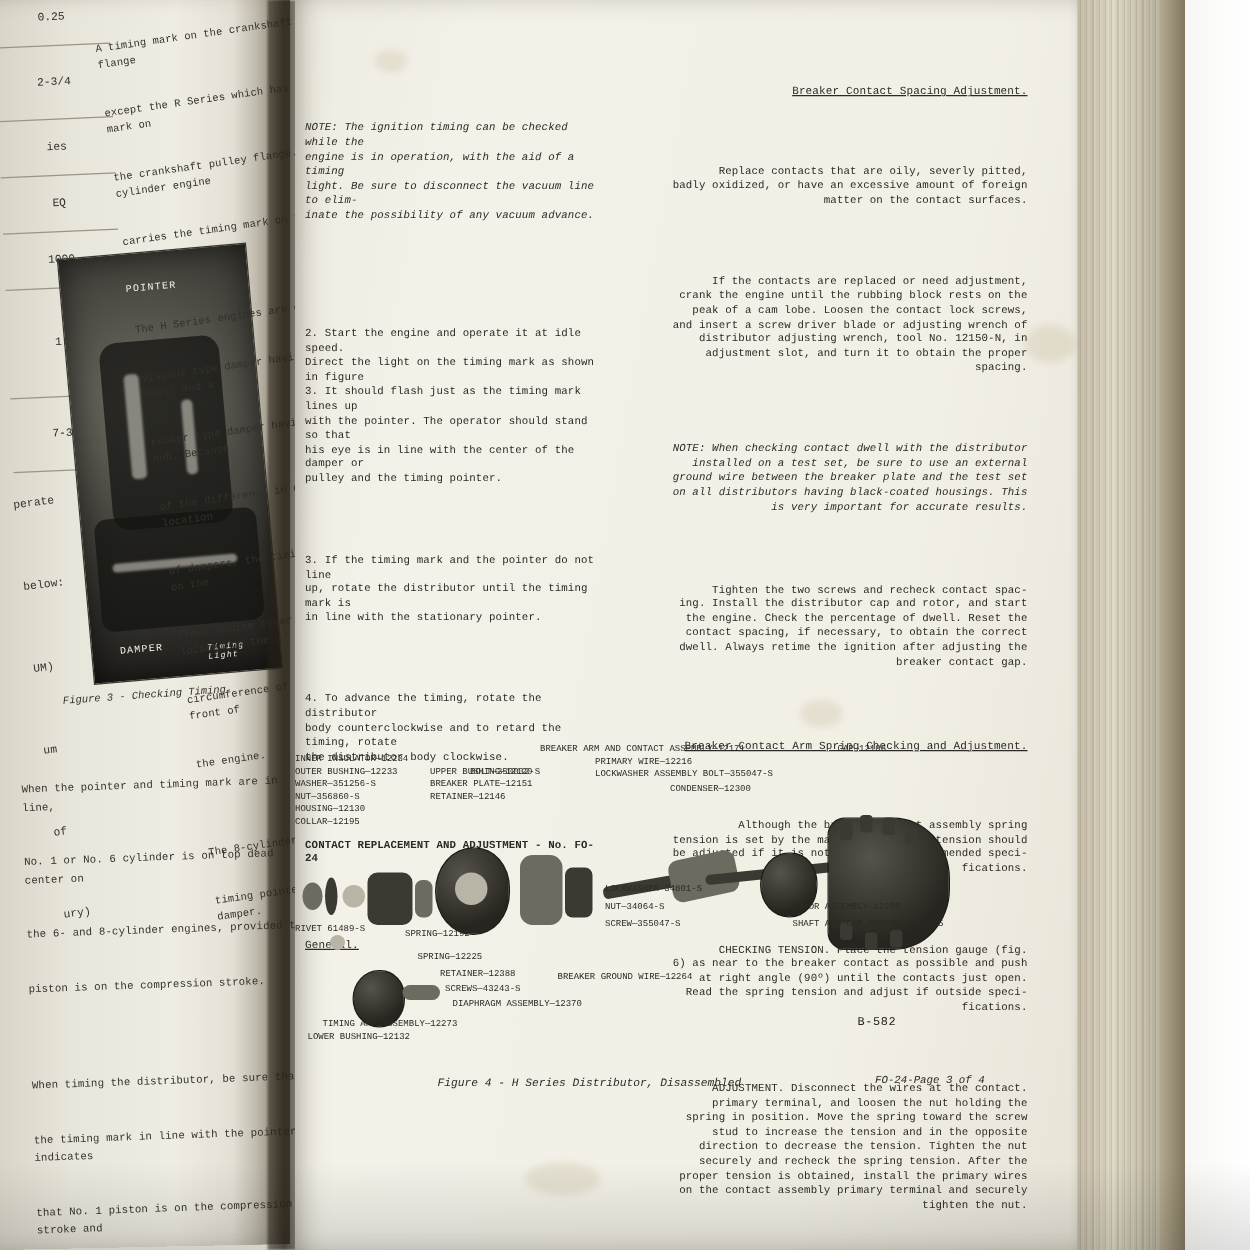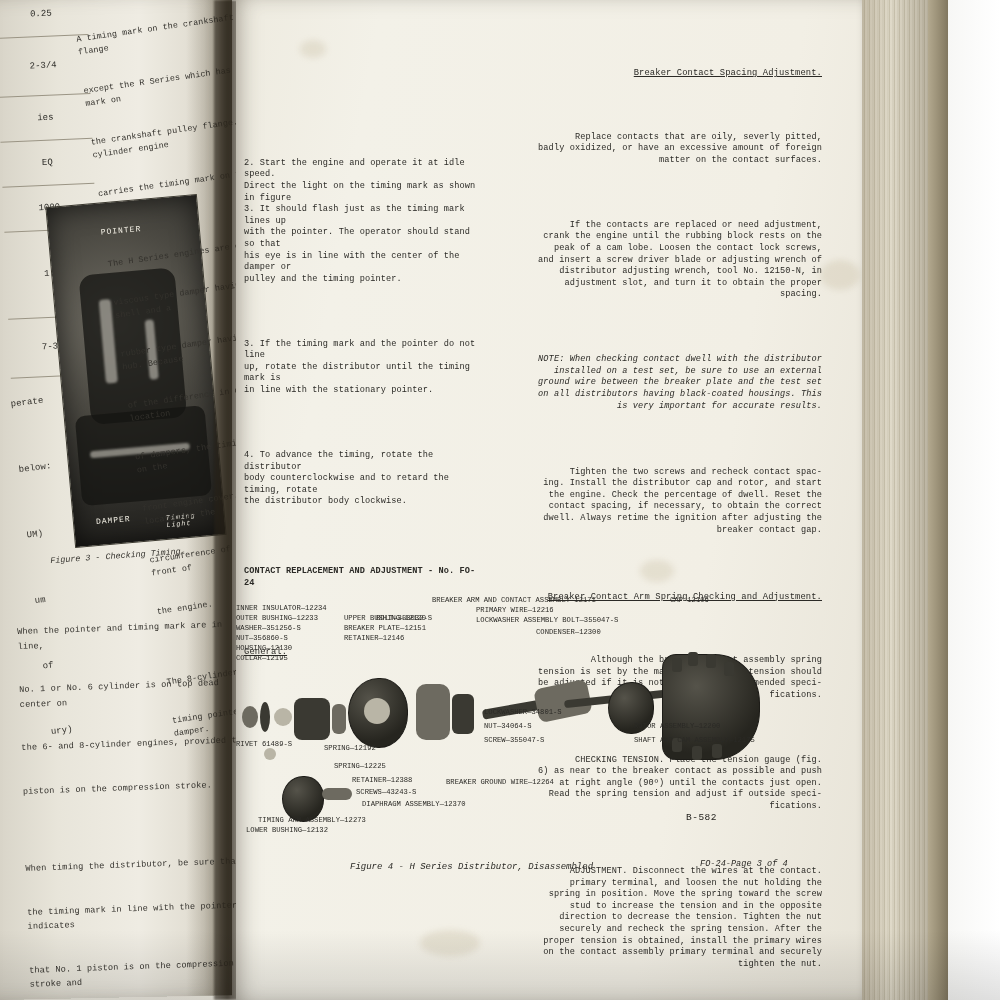--- a/index.html
+++ b/index.html
@@ -235,20 +235,24 @@
       
       
     </div>
 
     <div class="gutter"></div>
 
     <div class="right-page"></div>
 
     <div class="col txt" style="left:244px;top:44px;width:240px;">
       <div style="height:7px"></div>
+      <div class="ital">NOTE: The ignition timing can be checked while the
+engine is in operation, with the aid of a timing
+light. Be sure to disconnect the vacuum line to elim-
+inate the possibility of any vacuum advance.</div>
       <div style="height:7px"></div>
       <div style="height:7px"></div>
       <div>2. Start the engine and operate it at idle speed.
 Direct the light on the timing mark as shown in figure
 3. It should flash just as the timing mark lines up
 with the pointer. The operator should stand so that
 his eye is in line with the center of the damper or
 pulley and the timing pointer.</div>
       <div style="height:7px"></div>
       <div>3. If the timing mark and the pointer do not line

